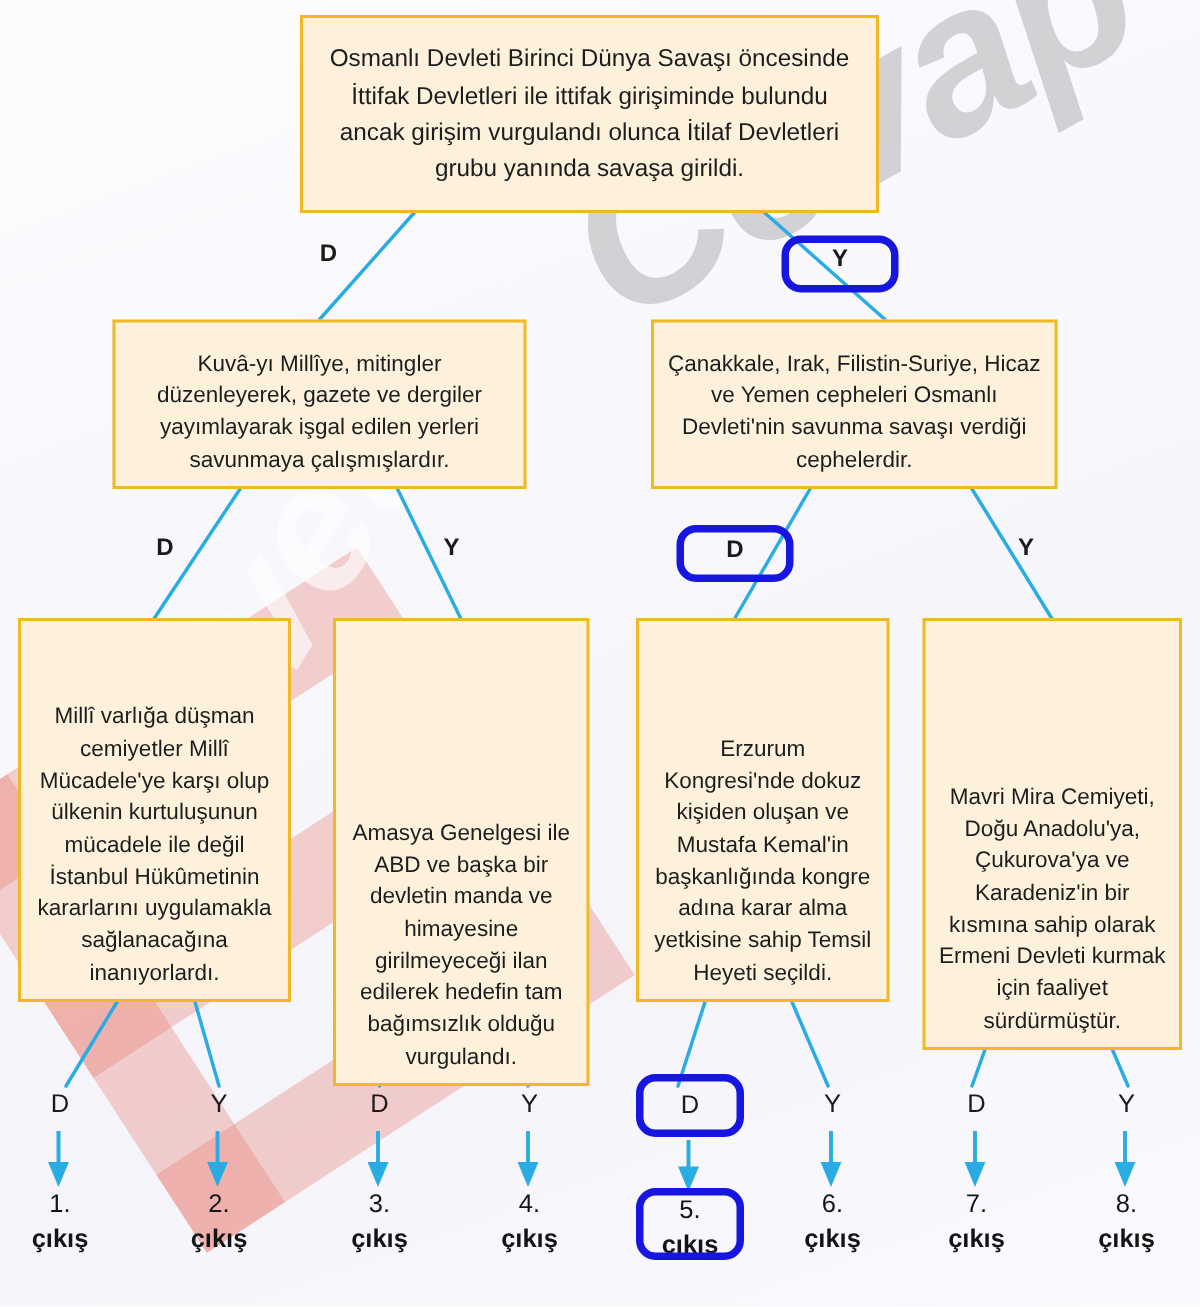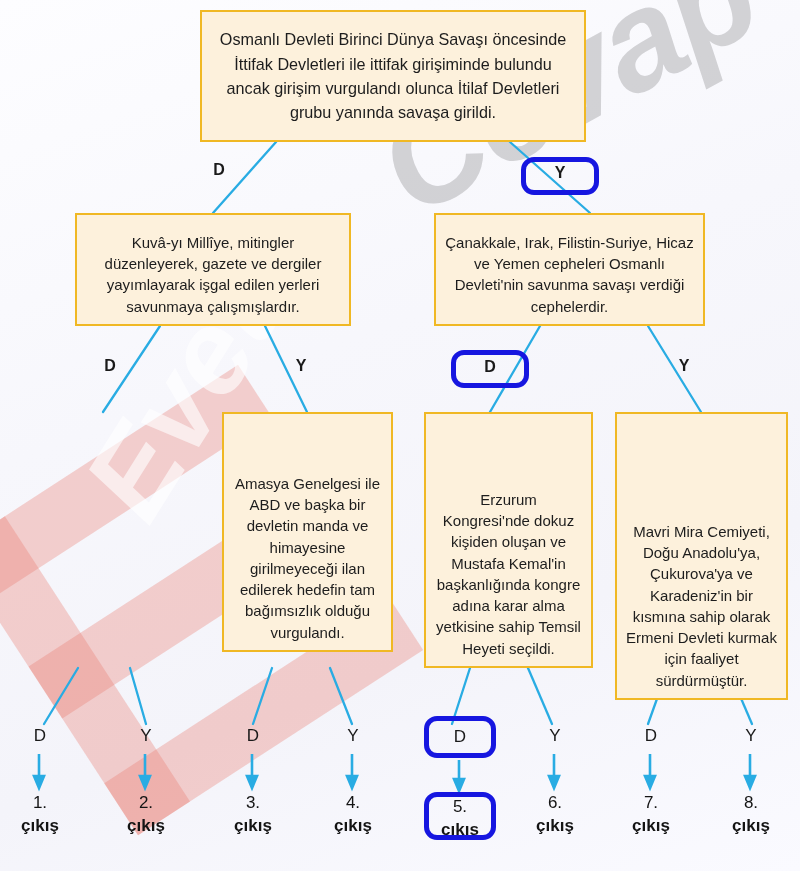--- a/index.html
+++ b/index.html
@@ -77,21 +77,21 @@
     justify-content: center;
   }
   .fbox.top { align-items: center; font-size: 16.2px; line-height: 1.5; }
   .fbox span { display: block; width: 100%; }
 
   #box-root { left: 200px; top: 10px;  width: 386px; height: 132px; }
   #box-l1   { left: 75px;  top: 213px; width: 276px; height: 113px; }
   #box-r1   { left: 434px; top: 213px; width: 271px; height: 113px; }
 
   #box-a { left: 12px;  top: 412px; width: 182px; height: 256px; }
-  #box-b { left: 222px; top: 412px; width: 171px; height: 240px; }
+  #box-b { left: 222px; top: 412px; width: 171px; height: 312px; }
   #box-c { left: 424px; top: 412px; width: 169px; height: 256px; }
   #box-d { left: 615px; top: 412px; width: 173px; height: 288px; }
 
   
   .blabel {
     position: absolute;
     font-size: 16px;
     font-weight: bold;
     color: #1a1a1a;
     text-align: center;
@@ -211,20 +211,23 @@
   <div class="fbox" id="box-r1">
     <span>Çanakkale, Irak, Filistin-Suriye, Hicaz ve Yemen cepheleri Osmanlı Devleti'nin savunma savaşı verdiği cephelerdir.</span>
   </div>
 
   <div class="blabel" style="left:97px;  top:356px;">D</div>
   <div class="blabel" style="left:288px; top:356px;">Y</div>
   <div class="blabel" style="left:477px; top:357px;">D</div>
   <div class="blabel" style="left:671px; top:356px;">Y</div>
   <div class="hl" id="hl-d-mid"></div>
 
+  <div class="fbox" id="box-a">
+    <span>Millî varlığa düşman cemiyetler Millî Mücadele'ye karşı olup ülkenin kurtuluşunun mücadele ile değil İstanbul Hükûmetinin kararlarını uygulamakla sağlanacağına inanıyorlardı.</span>
+  </div>
   <div class="fbox" id="box-b">
     <span>Amasya Genelgesi ile  ABD ve başka bir devletin manda ve himayesine girilmeyeceği ilan edilerek hedefin tam bağımsızlık olduğu vurgulandı.</span>
   </div>
   <div class="fbox" id="box-c">
     <span>Erzurum Kongresi'nde dokuz kişiden oluşan ve Mustafa Kemal'in başkanlığında kongre adına karar alma yetkisine sahip Temsil Heyeti seçildi.</span>
   </div>
   <div class="fbox" id="box-d">
     <span>Mavri Mira Cemiyeti, Doğu Anadolu'ya, Çukurova'ya ve Karadeniz'in bir kısmına sahip olarak Ermeni Devleti kurmak için faaliyet sürdürmüştür.</span>
   </div>
 

